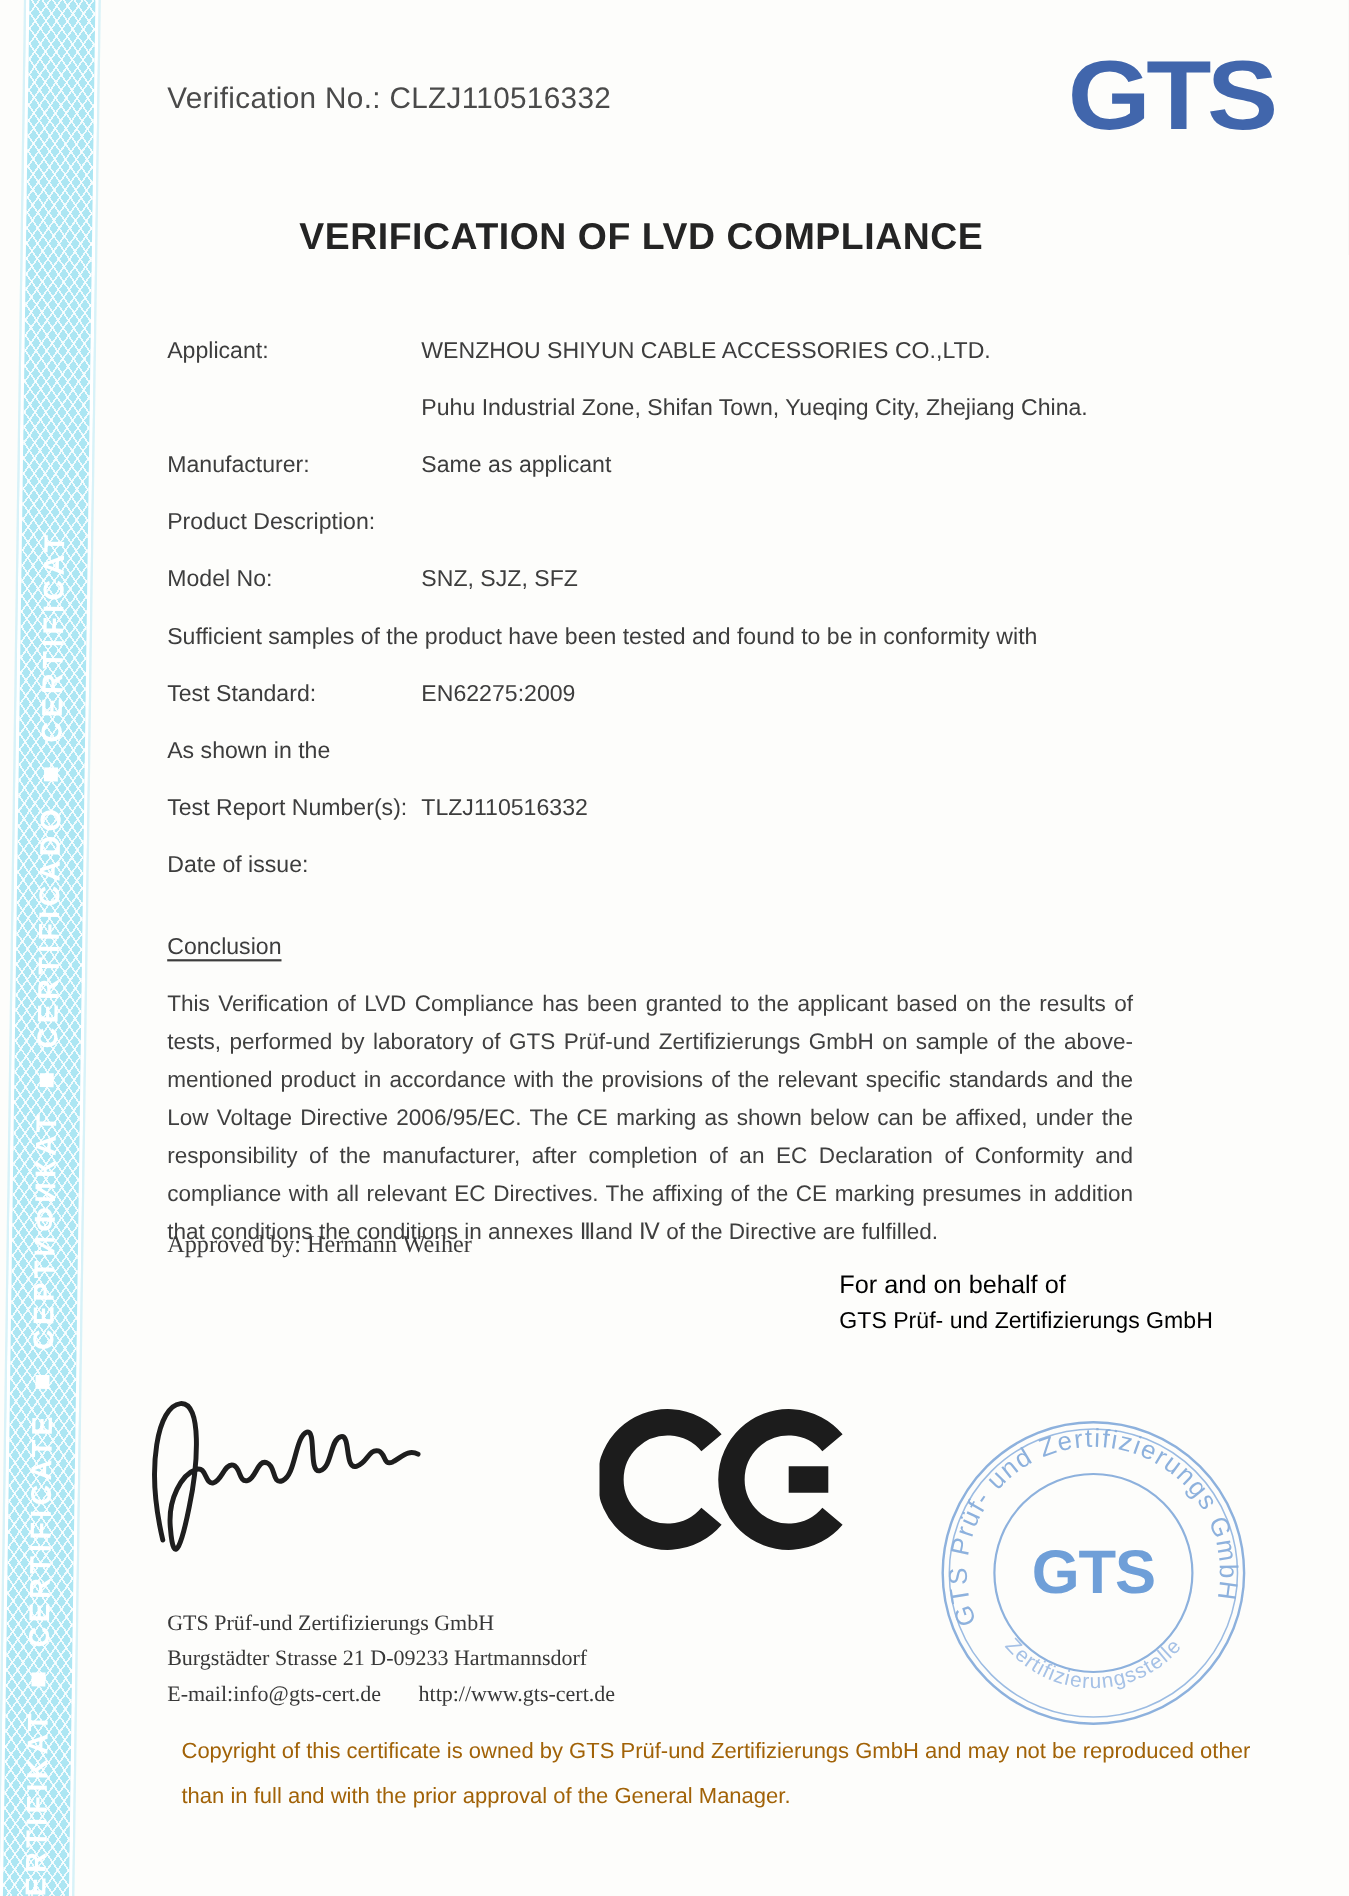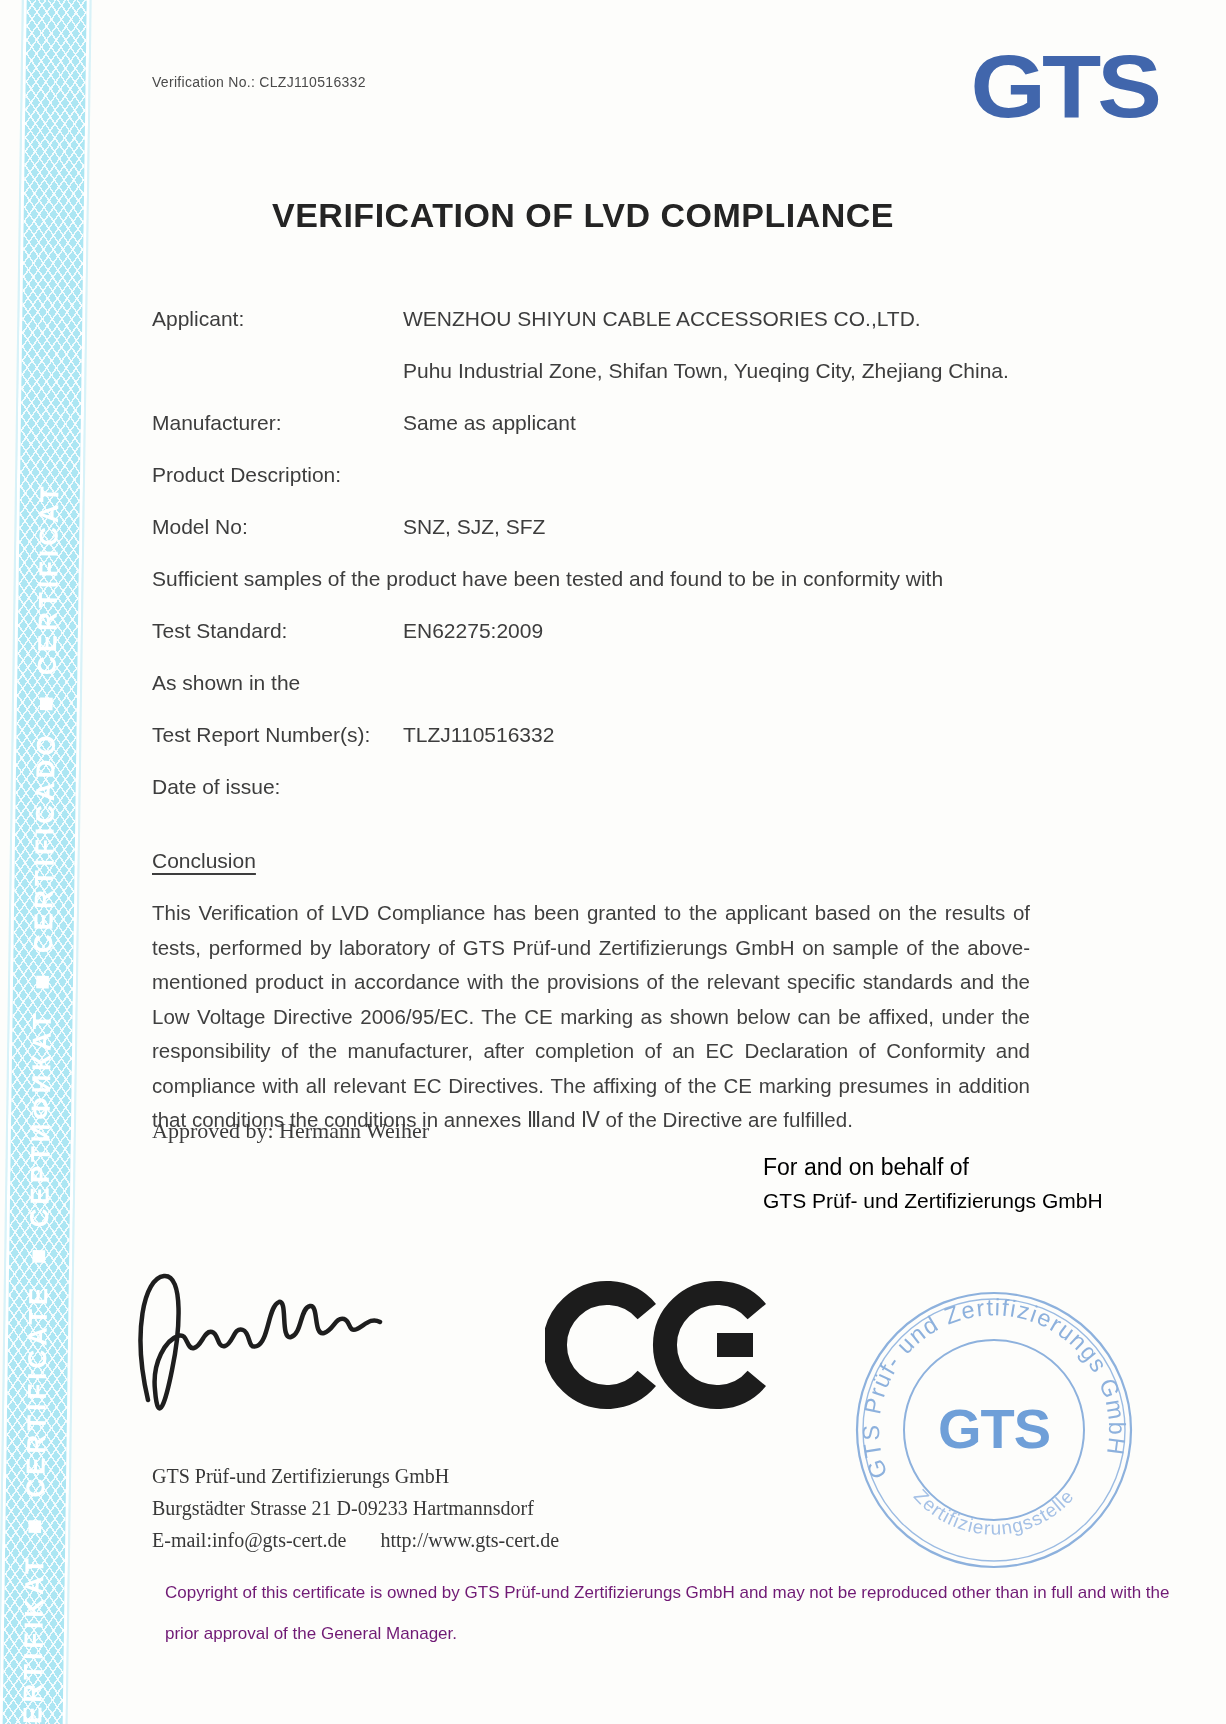--- a/index.html
+++ b/index.html
@@ -29,40 +29,40 @@
     transform:rotate(180deg);
     width:100%;height:100%;
     display:flex;align-items:center;
     box-sizing:border-box;padding:26px 0;
     color:#ffffff;font-weight:bold;font-size:26px;letter-spacing:4px;
     white-space:nowrap;
   }
   
   .verif-no{
     position:absolute;left:152px;top:74px;
-    font-size:14px;color:#4a4a4a;letter-spacing:.3px;
+    font-size:27px;color:#4a4a4a;letter-spacing:.3px;
   }
   .gts-logo{
     position:absolute;right:68px;top:38px;
     font-size:97px;line-height:1;font-weight:bold;
     color:#4166ac;letter-spacing:-4px;
     transform:scaleY(.92);
   }
   .title{
     position:absolute;left:120px;right:180px;top:196px;
     text-align:center;
     font-size:34px;font-weight:bold;
     color:#242424;letter-spacing:.5px;
   }
   
   .rows{
     position:absolute;left:152px;top:303px;right:120px;
     font-size:21px;line-height:31px;color:#3d3d3d;
   }
-  .row{display:flex;margin-bottom:21px;gap:20px;}
+  .row{display:flex;margin-bottom:21px;}
   .row .lbl{flex:0 0 231px;}
   .row.full .lbl{flex:1 1 auto;}
   .row .val{flex:1 1 auto;}
   
   .conclusion-h{
     position:absolute;left:152px;top:849px;
     font-size:21px;color:#3d3d3d;
     text-decoration:underline;text-underline-offset:5px;
   }
   .conclusion-p{
@@ -90,21 +90,21 @@
   
   .footer-serif{
     position:absolute;left:152px;top:1460px;
     font-family:"Liberation Serif","DejaVu Serif",serif;
     font-size:20px;line-height:32px;color:#383838;
   }
   .footer-serif .fline{display:block;}
   .footer-serif .gap{display:inline-block;width:34px;}
   .copyright{
     position:absolute;left:165px;top:1572px;width:1012px;
-    font-size:17px;line-height:41px;color:#701a75;
+    font-size:20px;line-height:41px;color:#a16207;
   }
 </style>
 </head>
 <body>
 
 <div id="page">
 
   <div class="band">
     <div class="band-text">ZERTIFIKAT ■ CERTIFICATE ■ СЕРТИФИКАТ ■ CERTIFICADO ■ CERTIFICAT</div>
   </div>

